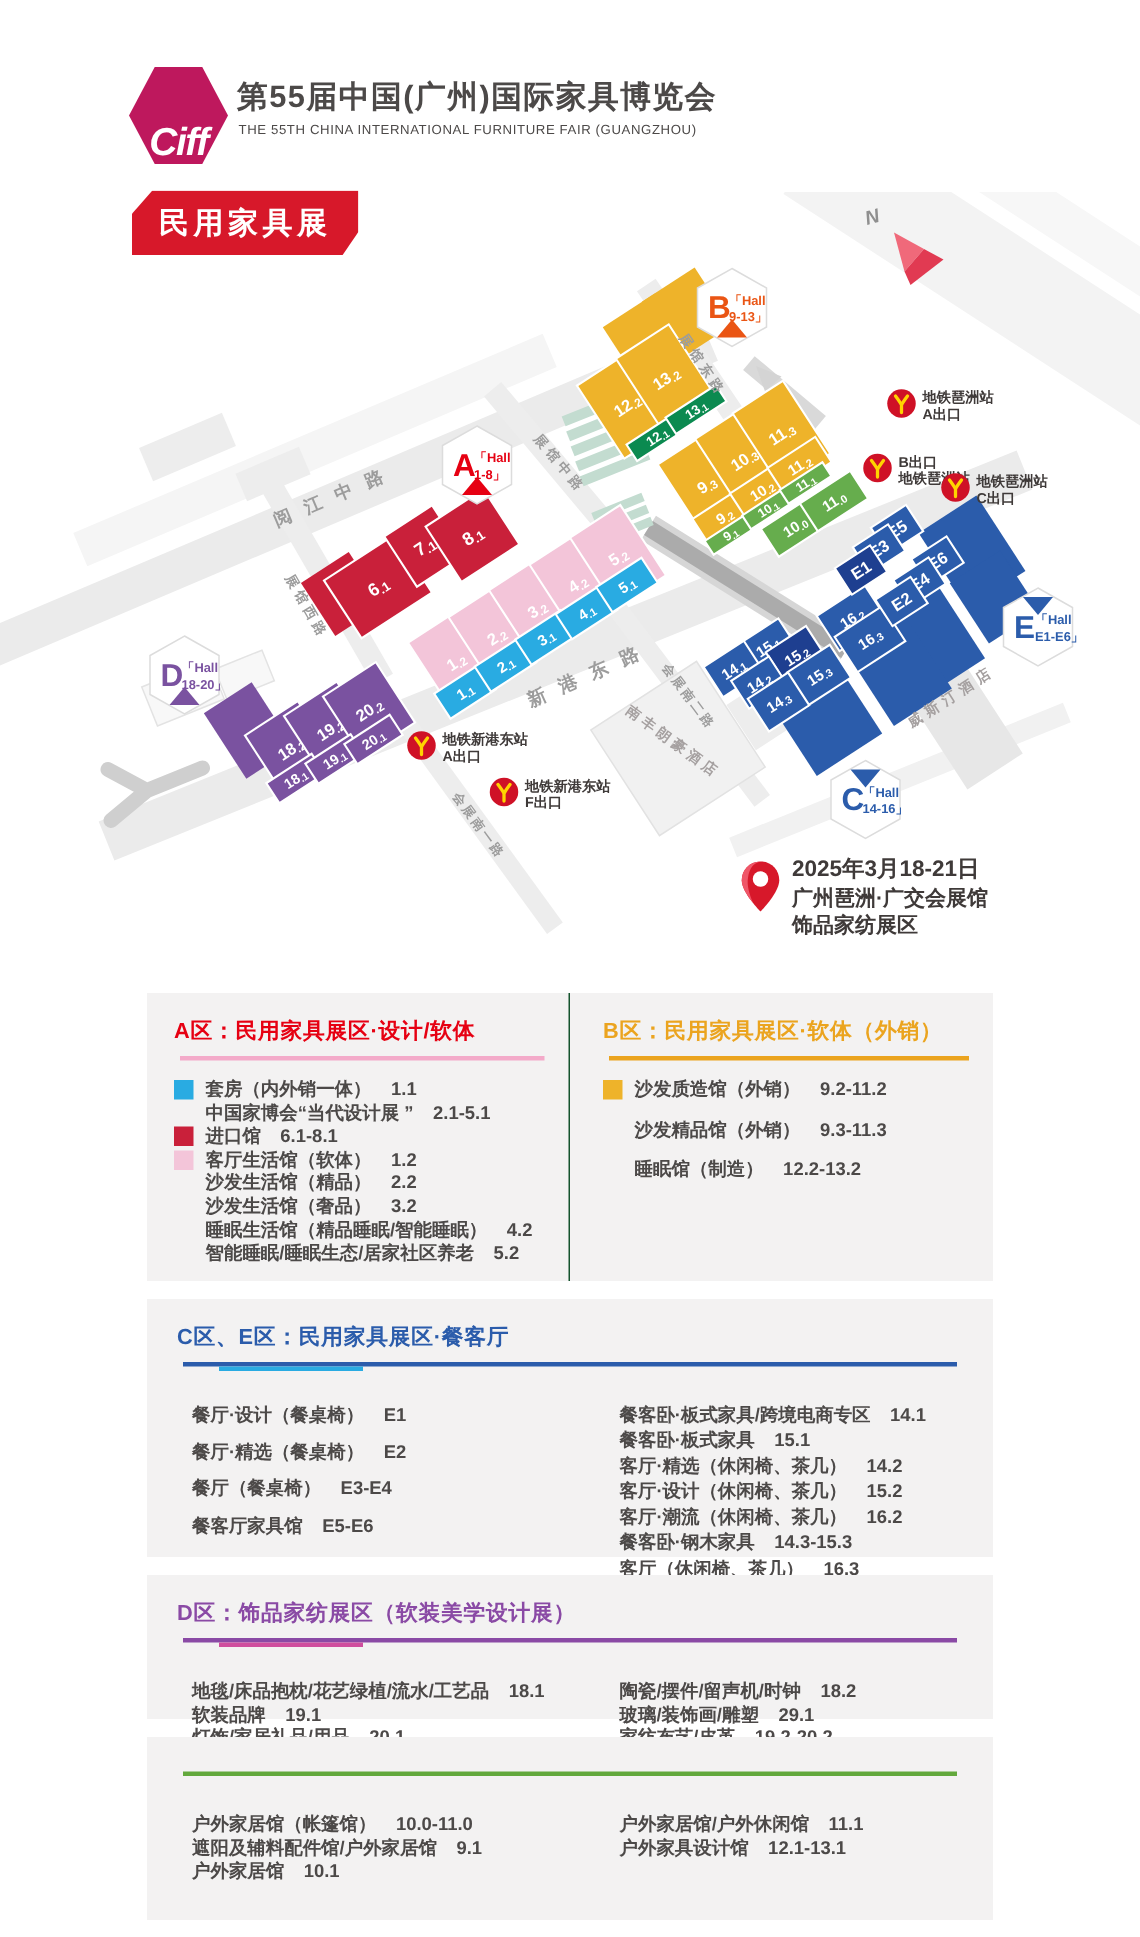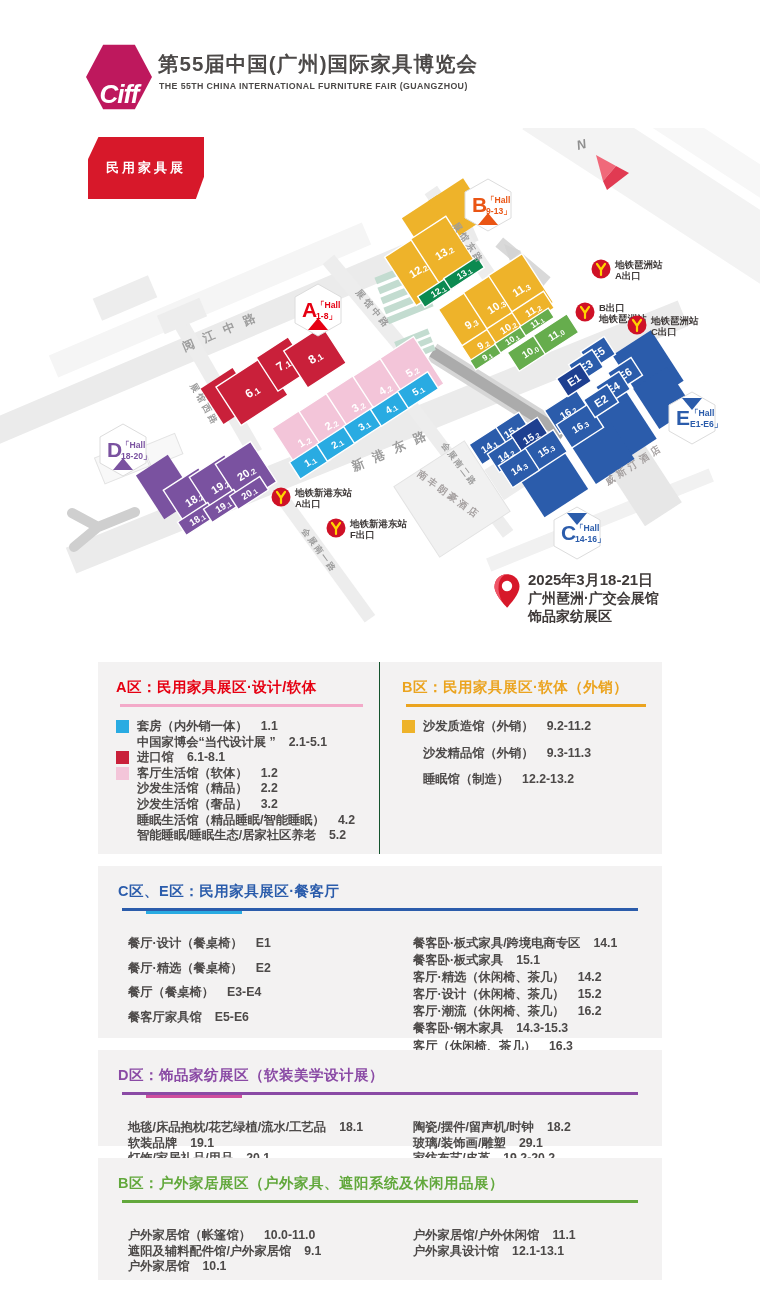--- a/index.html
+++ b/index.html
@@ -4,24 +4,24 @@
 <style>
   html,body{margin:0;padding:0;background:#fff;}
   .page{position:relative;width:760px;height:1291px;background:#fff;overflow:hidden;
         font-family:"Liberation Sans","DejaVu Sans",sans-serif;color:#4c4948;}
   
   .logo{position:absolute;left:86px;top:44px;width:66px;height:66px;background:#be185d;
         clip-path:polygon(26% 1%,74% 1%,100% 50%,74% 99%,26% 99%,0% 50%);
         display:flex;align-items:flex-end;justify-content:center;}
   .logo span{color:#fff;font-weight:bold;font-style:italic;font-size:26px;letter-spacing:-1px;}
   .h-title{position:absolute;left:158px;top:50px;font-size:20.5px;font-weight:bold;color:#4c4948;letter-spacing:1px;}
-  .h-sub{position:absolute;left:159px;top:81px;font-size:8.8px;font-weight:bold;color:#4c4948;letter-spacing:.4px;}
+  .h-sub{position:absolute;left:159px;top:81px;font-size:8.8px;font-weight:normal;color:#4c4948;letter-spacing:.4px;}
   .cat-badge{position:absolute;left:88px;top:127px;background:#d7182a;color:#fff;
-        font-size:13px;font-weight:bold;letter-spacing:3px;padding:22px 18px;
-        clip-path:polygon(9% 0,100% 0,100% 64%,93% 100%,0 100%,0 36%);margin-top:10px;}
+        font-size:20px;font-weight:bold;letter-spacing:3px;padding:8px 18px;
+        clip-path:polygon(9% 0,100% 0,100% 64%,93% 100%,0 100%,0 36%);}
   
   #map-svg{position:absolute;left:0;top:128px;}
   #map-svg text{font-family:"Liberation Sans","DejaVu Sans",sans-serif;}
   .blk-lab{fill:#fff;font-weight:bold;}
   .street{fill:#9c9c9c;font-weight:bold;}
   .bldg{fill:#a5a0a0;font-weight:bold;}
   .metro-lab{fill:#3f3a39;font-weight:bold;font-size:9.5px;}
   .badge-letter{font-weight:bold;font-size:21px;}
   .badge-line{font-weight:bold;font-size:8.6px;}
   .compass-n{fill:#8f8f8f;font-weight:bold;font-style:italic;font-size:13px;}
@@ -581,21 +581,20 @@
                   <span class="txt">家纺布艺/皮革</span>
                   <span class="num">19.2-20.2</span>
                 </li>
               </ul>
             </div>
           </div>
         </div>
       </section>
       <section class="sec" style="top: 1158px; height: 122px;">
         <div class="inner">
-          <h2 style="color: rgb(98, 168, 60);">B区：户外家居展区（户外家具、遮阳系统及休闲用品展）</h2>
           <div class="rule" style="background: rgb(98, 168, 60);"></div>
           <div class="cols">
             <div class="colL">
               <ul class="items g5">
                 <li class="row">
                   <span class="txt">户外家居馆（帐篷馆）</span>
                   <span class="num">10.0-11.0</span>
                 </li>
                 <li class="row">
                   <span class="txt">遮阳及辅料配件馆/户外家居馆</span>

